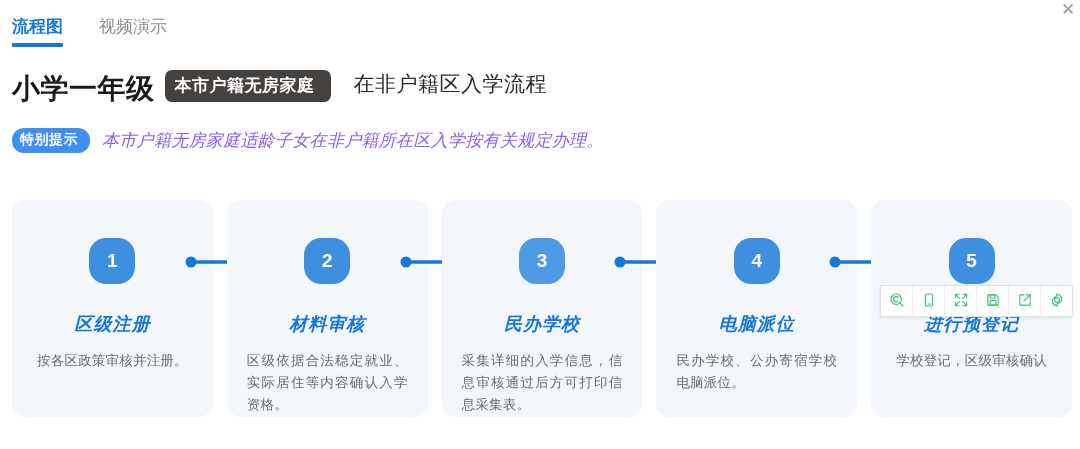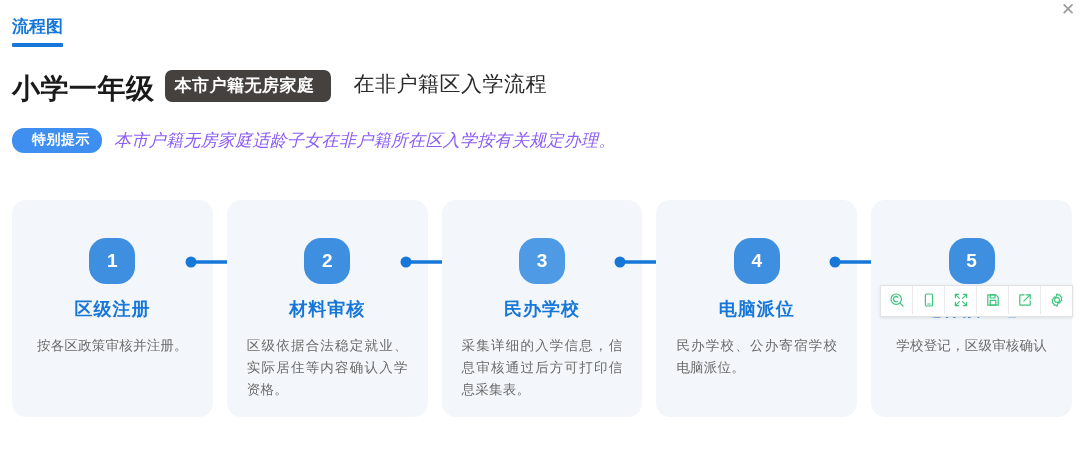--- a/index.html
+++ b/index.html
@@ -108,21 +108,21 @@
     align-items: center;
     white-space: nowrap;
   }
   .notice-badge {
     display: inline-block;
     background: #3e8ff0;
     color: #ffffff;
     font-size: 14px;
     font-weight: bold;
     border-radius: 12px;
-    padding: 3px 12px 4px 20px;
+    padding: 3px 12px 4px 8px;
     letter-spacing: 0.5px;
   }
   .notice-text {
     margin-left: 12px;
     font-size: 17px;
     color: #8b5cf6;
     letter-spacing: 0.3px;
     font-style: italic;
   }
 
@@ -157,25 +157,26 @@
     font-weight: bold;
     line-height: 46px;
   }
   .card:nth-child(1) .step-num,
   .card:nth-child(2) .step-num { background: #3e8fe0; }
   .card:nth-child(3) .step-num { background: #4f9ae4; }
   .card:nth-child(4) .step-num,
   .card:nth-child(5) .step-num { background: #3e8fe0; }
 
   .card-title {
-    margin-top: 13px;
+    margin-top: 28px;
     font-size: 18px;
     font-weight: bold;
     color: #1677d8;
     letter-spacing: 1px;
+    font-style: italic;
   }
   .card-desc {
     margin-top: 14px;
     font-size: 13.5px;
     line-height: 22px;
     color: #6a6a6a;
     text-align: justify;
     text-align-last: left;
     letter-spacing: 0.2px;
   }
@@ -217,20 +218,23 @@
 </style>
 </head>
 <body>
 
 <div class="close-btn">✕</div>
 
 <div class="tabs">
   <div class="tab active">
     <span>流程图</span>
     <span class="tab-underline"></span>
+  </div>
+  <div class="tab">
+    <span>视频演示</span>
   </div>
 </div>
 
 <div class="title-row">
   <span class="title-main">小学一年级</span>
   <span class="title-badge">本市户籍无房家庭</span>
   <span class="title-tail">在非户籍区入学流程</span>
 </div>
 
 <div class="notice-row">

